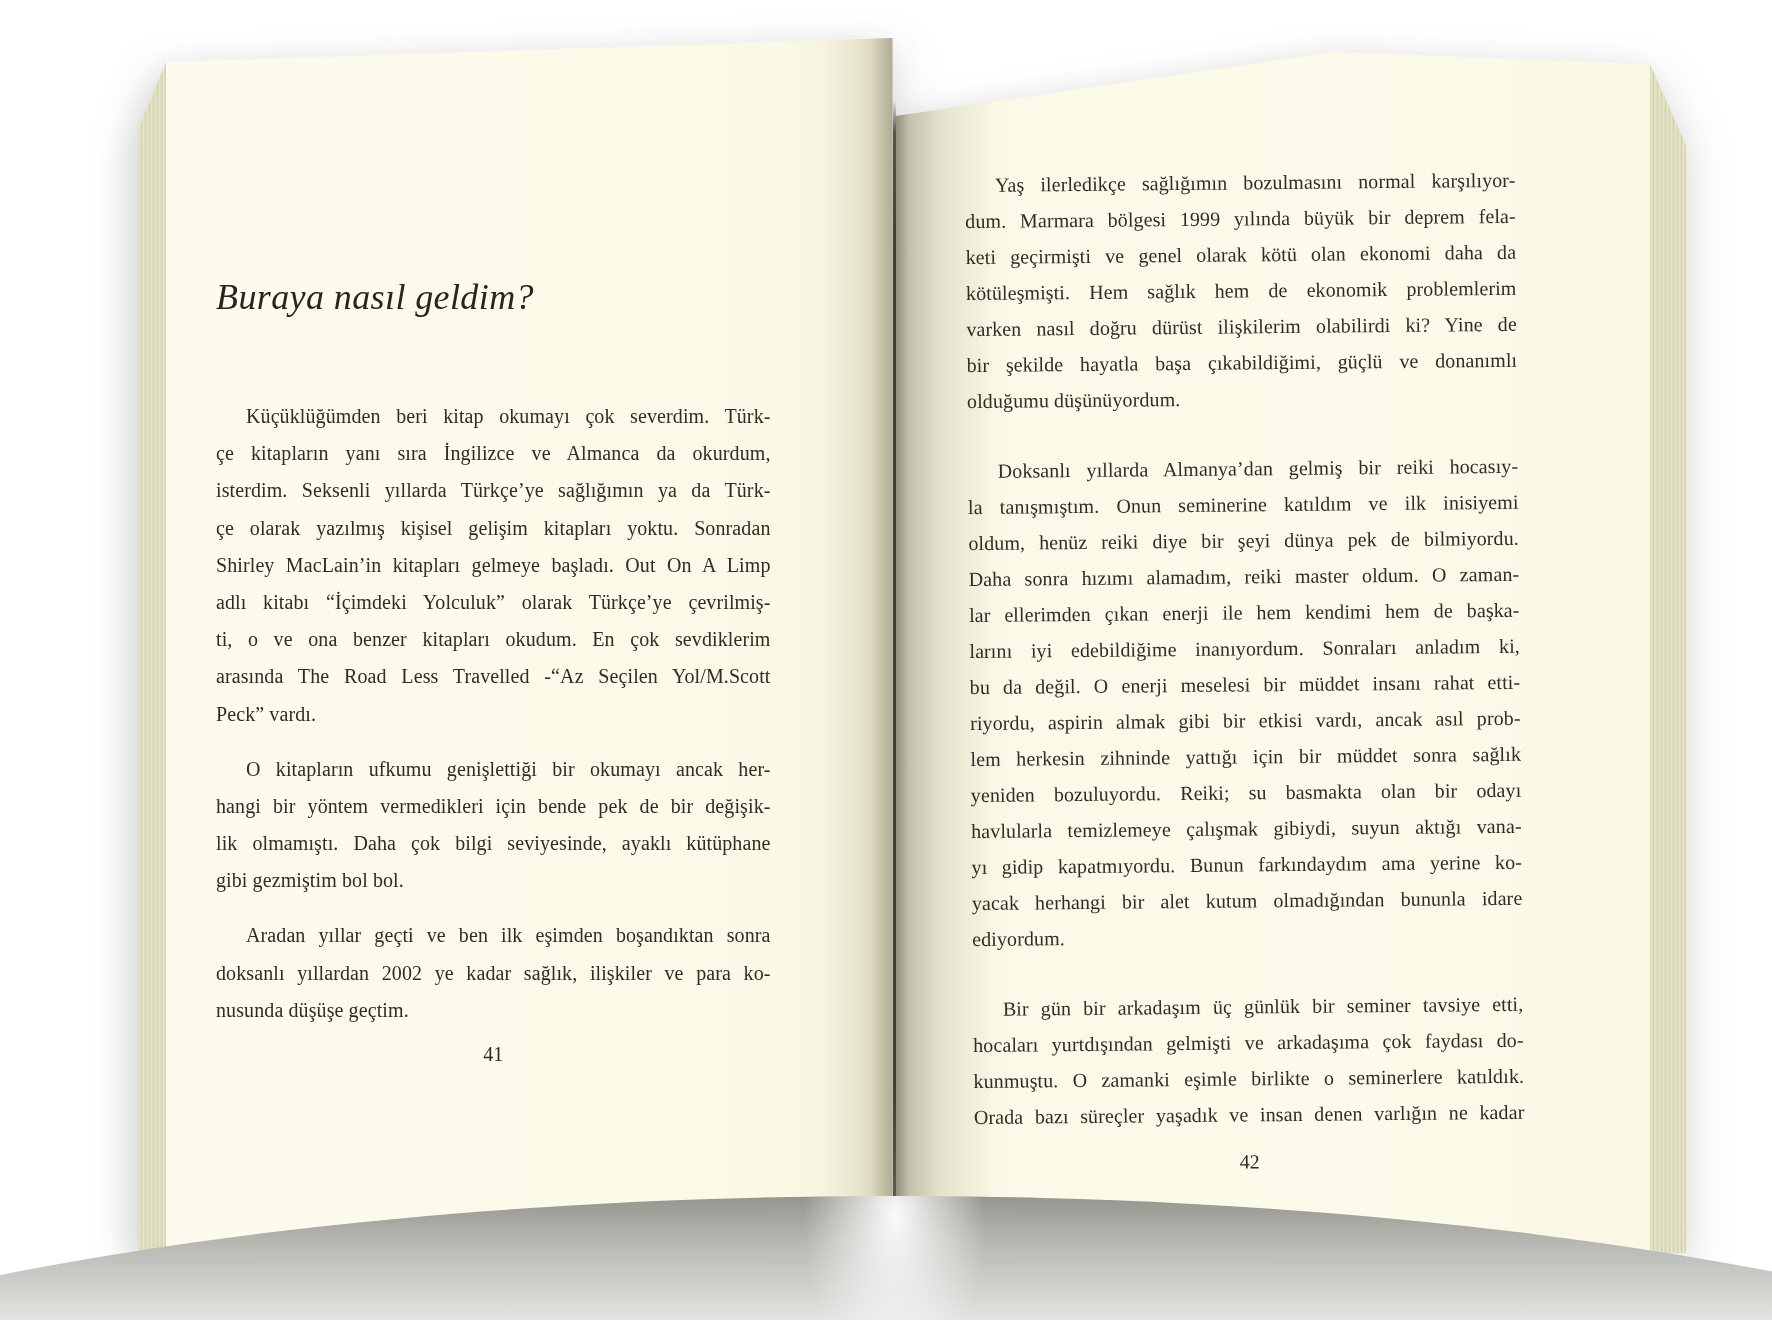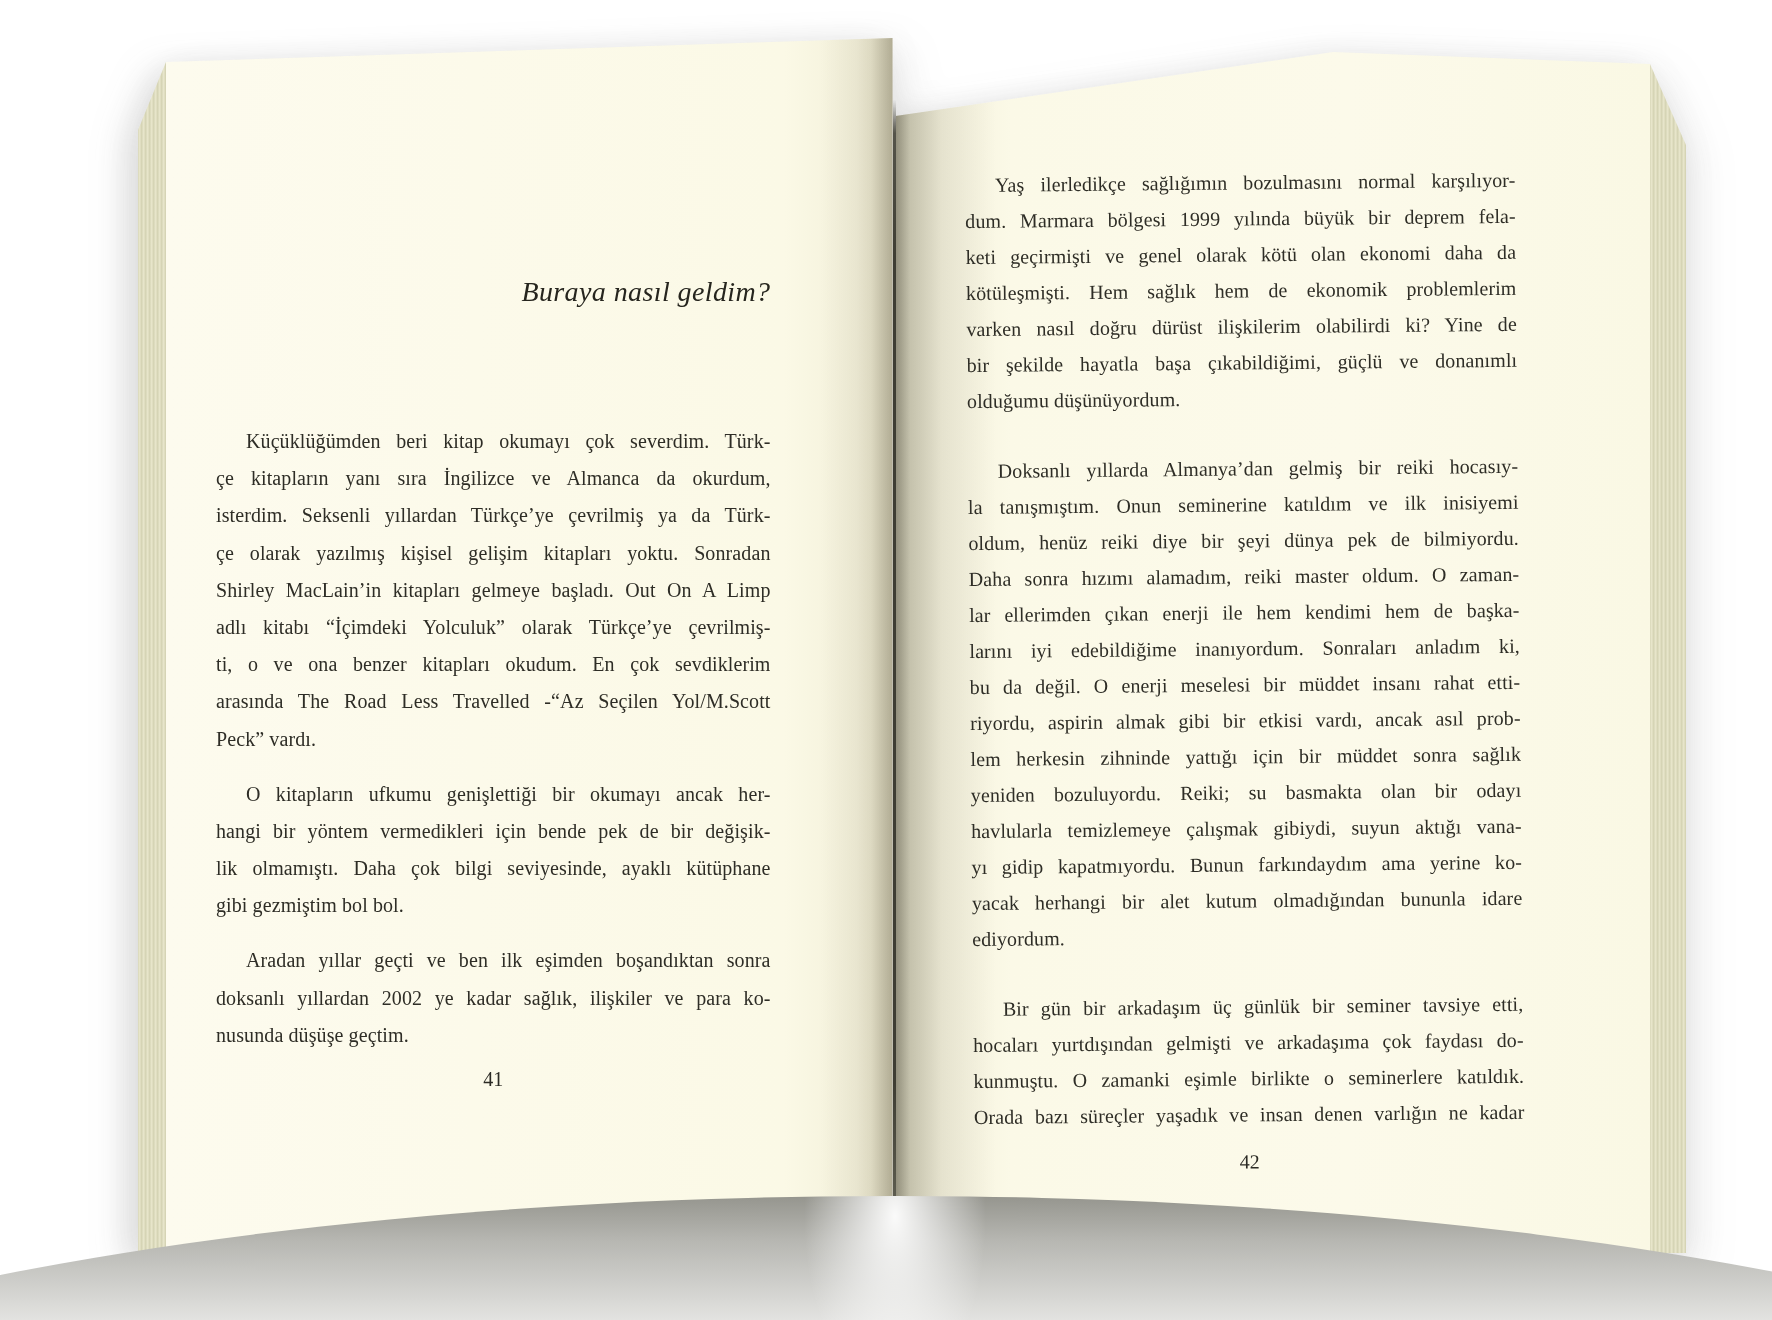--- a/index.html
+++ b/index.html
@@ -53,36 +53,36 @@
       radial-gradient(ellipse 130px 260px at 1500px 20px, rgba(255,255,255,0.95), rgba(255,255,255,0) 70%),
       linear-gradient(to bottom, #95958e 0px, #b7b7b2 45px, #e6e6e4 130px, #ffffff 210px);
   }
 
   
   .content { position:relative; height:100%; z-index:2; }
   .content-left  { padding:0 122px 0 50px; }
   .content-right { padding:0 130px 0 46px; transform:rotate(-0.55deg); transform-origin:50% 45%; }
 
   .heading {
-    margin-top:238px; font-style:italic; font-size:28px; letter-spacing:0.4px;
-    text-align:right; color:#26251e;
+    margin-top:238px; font-style:italic; font-size:36px; letter-spacing:0.4px;
+    text-align:left; color:#26251e;
   }
 
   .para { color:#2e2d26; }
   .ln {
     font-size:20px; letter-spacing:0.1px;
     text-align:justify; text-align-last:justify;
   }
   .content-left  .ln { line-height:37.2px; height:37.2px; }
   .content-right .ln { line-height:36px;   height:36px; }
   .para > .ln:first-child { text-indent:30px; }
   .para > .ln:last-child  { text-align-last:left; }
   .para.cont > .ln:last-child { text-align-last:justify; }
 
-  .p-l1 { margin-top:115px; }
+  .p-l1 { margin-top:80px; }
   .content-left  .para + .para { margin-top:18px; }
   .p-r1 { margin-top:126px; }
   .content-right .para + .para { margin-top:34px; }
 
   .pagenum { font-size:20px; text-align:center; color:#2b2a24; }
   .content-left  .pagenum { margin-top:14px; }
   .content-right .pagenum { margin-top:18px; }
 </style>
 </head>
 <body>
@@ -91,21 +91,21 @@
   <div class="book">
 
     <div class="edge edge-left"></div>
 
     <div class="page page-left">
       <div class="content content-left">
         <div class="heading">Buraya nasıl geldim?</div>
         <div class="para p-l1">
             <div class="ln">Küçüklüğümden beri kitap okumayı çok severdim. Türk-</div>
             <div class="ln">çe kitapların yanı sıra İngilizce ve Almanca da okurdum,</div>
-            <div class="ln">isterdim. Seksenli yıllardan Türkçe’ye çevrilmiş ya da Türk-</div>
+            <div class="ln">isterdim. Seksenli yıllarda Türkçe’ye sağlığımın ya da Türk-</div>
             <div class="ln">çe olarak yazılmış kişisel gelişim kitapları yoktu. Sonradan</div>
             <div class="ln">Shirley MacLain’in kitapları gelmeye başladı. Out On A Limp</div>
             <div class="ln">adlı kitabı “İçimdeki Yolculuk” olarak Türkçe’ye çevrilmiş-</div>
             <div class="ln">ti, o ve ona benzer kitapları okudum. En çok sevdiklerim</div>
             <div class="ln">arasında The Road Less Travelled -“Az Seçilen Yol/M.Scott</div>
             <div class="ln">Peck” vardı.</div>
           </div>
         <div class="para">
             <div class="ln">O kitapların ufkumu genişlettiği bir okumayı ancak her-</div>
             <div class="ln">hangi bir yöntem vermedikleri için bende pek de bir değişik-</div>

